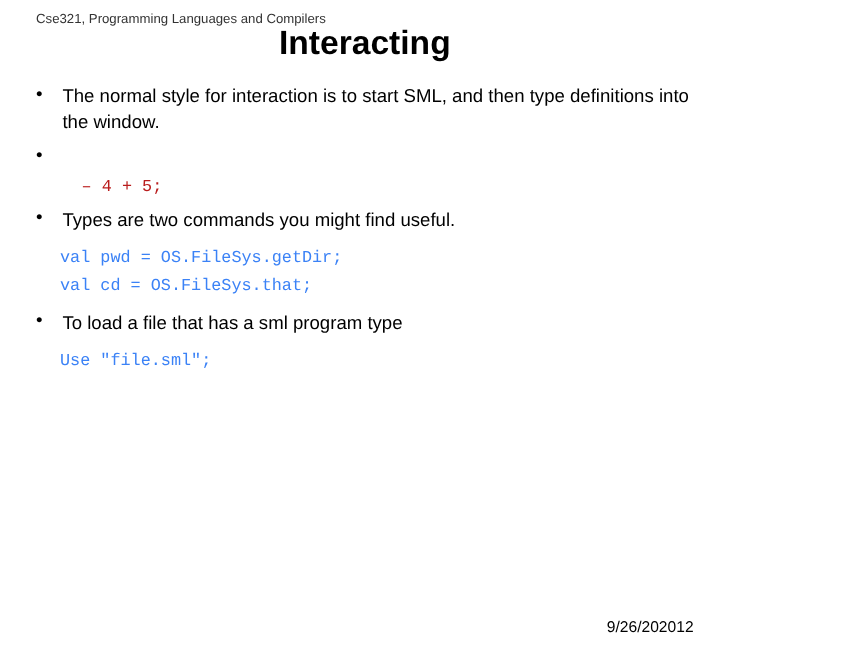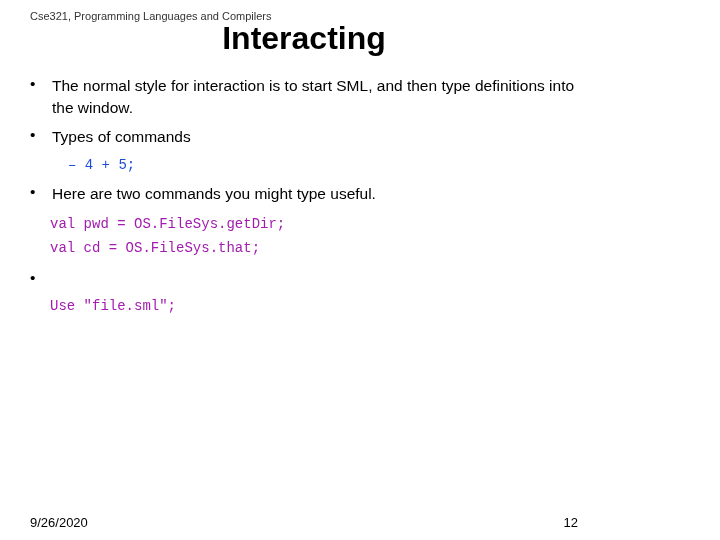--- a/index.html
+++ b/index.html
@@ -26,21 +26,21 @@
     }
 
     .course-label {
       font-size: 11px;
       color: #333333;
       margin-bottom: 2px;
     }
 
     .page-title {
       text-align: center;
-      font-size: 32px;
+      font-size: 28px;
       font-weight: bold;
       color: #000000;
       margin-bottom: 18px;
       margin-top: -4px;
     }
 
     .bullet-section {
       margin-bottom: 8px;
     }
 
@@ -64,42 +64,42 @@
     .sub-bullets {
       margin-left: 38px;
       margin-top: 4px;
       margin-bottom: 6px;
     }
 
     .sub-bullet-item {
       font-family: 'Courier New', Courier, monospace;
       font-size: 14px;
       line-height: 1.6;
-      color: #1d4ed8;
+      color: #b91c1c;
     }
 
     .sub-bullet-item::before {
       content: '– ';
     }
 
     .code-block {
       font-family: 'Courier New', Courier, monospace;
       font-size: 14px;
       margin: 8px 0 8px 20px;
       line-height: 1.7;
-      color: #a21caf;
+      color: #3b82f6;
     }
 
     .footer {
       position: absolute;
       bottom: 10px;
       left: 30px;
       right: 30px;
       display: flex;
-      justify-content: space-between;
+      justify-content: flex-end;
       font-size: 13px;
       color: #000000;
     }
   </style>
 </head>
 <body>
 
 <div class="page-container">
 
   <div class="course-label">Cse321, Programming Languages and Compilers</div>
@@ -107,40 +107,40 @@
   <div class="page-title">Interacting</div>
 
   <div class="bullet-section">
     <div class="bullet-item">
       <span class="bullet-dot">•</span>
       <span class="bullet-text">The normal style for interaction is to start SML, and then type definitions into the window.</span>
     </div>
 
     <div class="bullet-item">
       <span class="bullet-dot">•</span>
-      <span class="bullet-text">Types of commands</span>
     </div>
 
     <div class="sub-bullets">
       <div class="sub-bullet-item">4 + 5;</div>
     </div>
 
     <div class="bullet-item">
       <span class="bullet-dot">•</span>
-      <span class="bullet-text">Here are two commands you might type useful.</span>
+      <span class="bullet-text">Types are two commands you might find useful.</span>
     </div>
   </div>
 
   <div class="code-block">
     <div>val pwd = OS.FileSys.getDir;</div>
     <div>val cd = OS.FileSys.that;</div>
   </div>
 
   <div class="bullet-item" style="margin-bottom: 6px;">
     <span class="bullet-dot">•</span>
+    <span class="bullet-text">To load a file that has a sml program type</span>
   </div>
 
   <div class="code-block">
     <div>Use "file.sml";</div>
   </div>
 
   <div class="footer">
     <span>9/26/2020</span>
     <span>12</span>
   </div>

